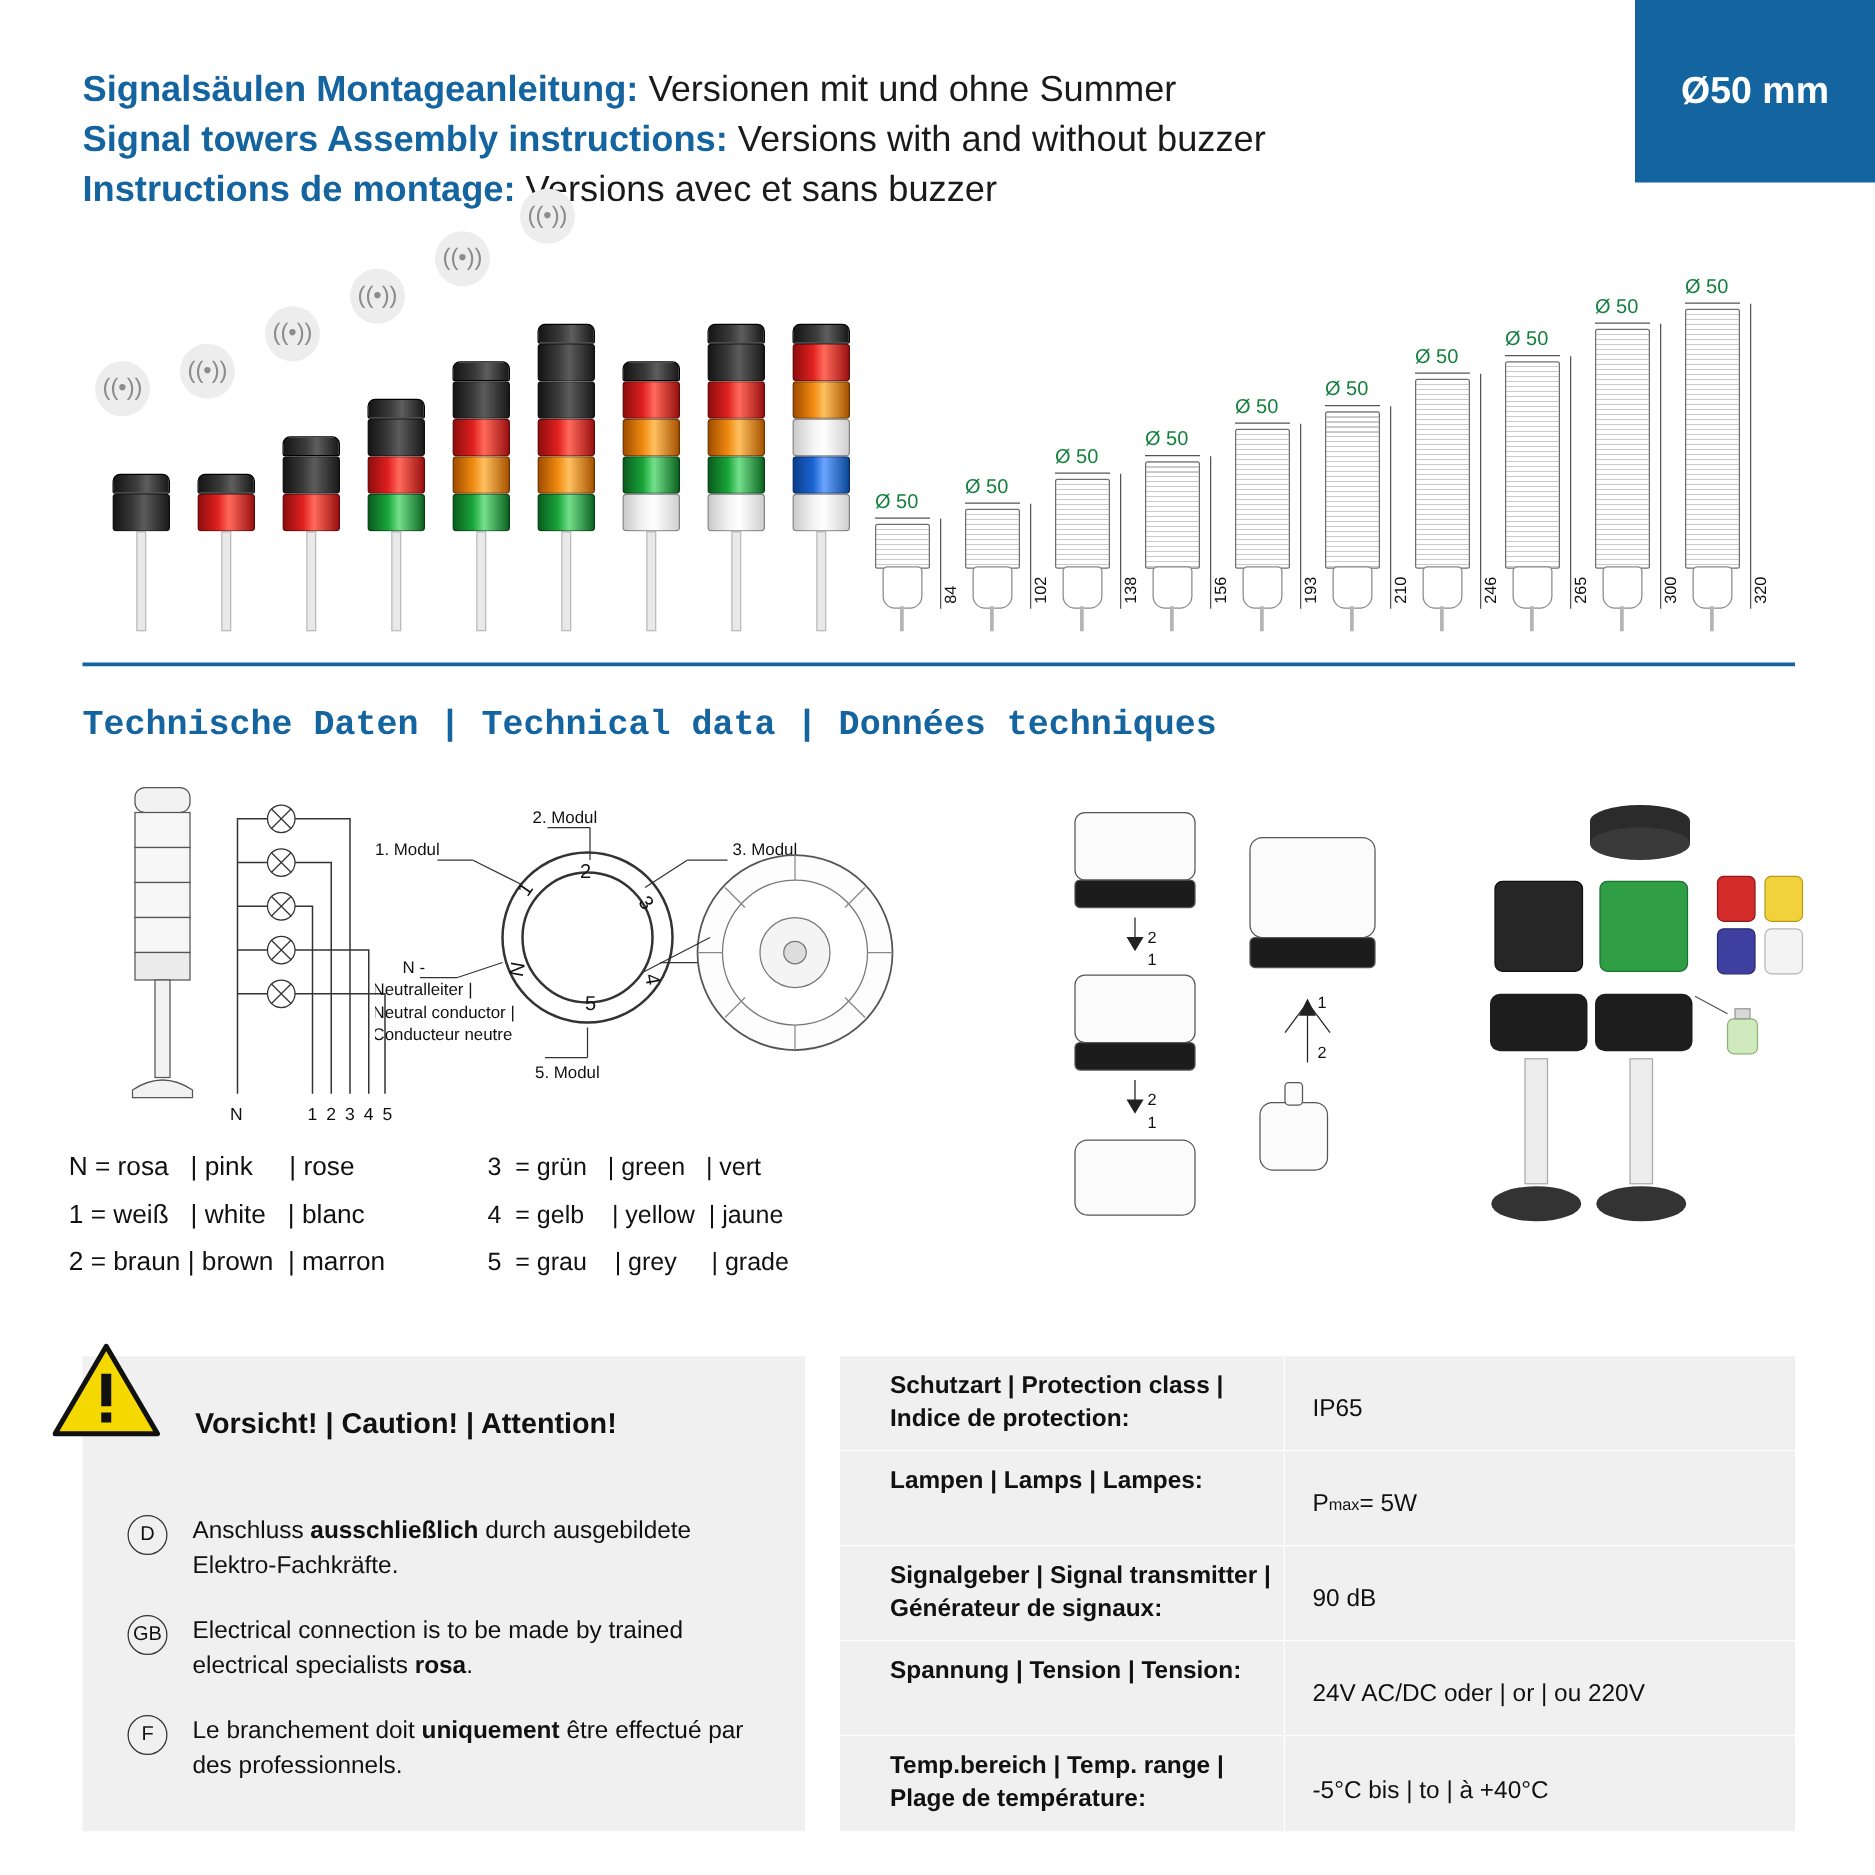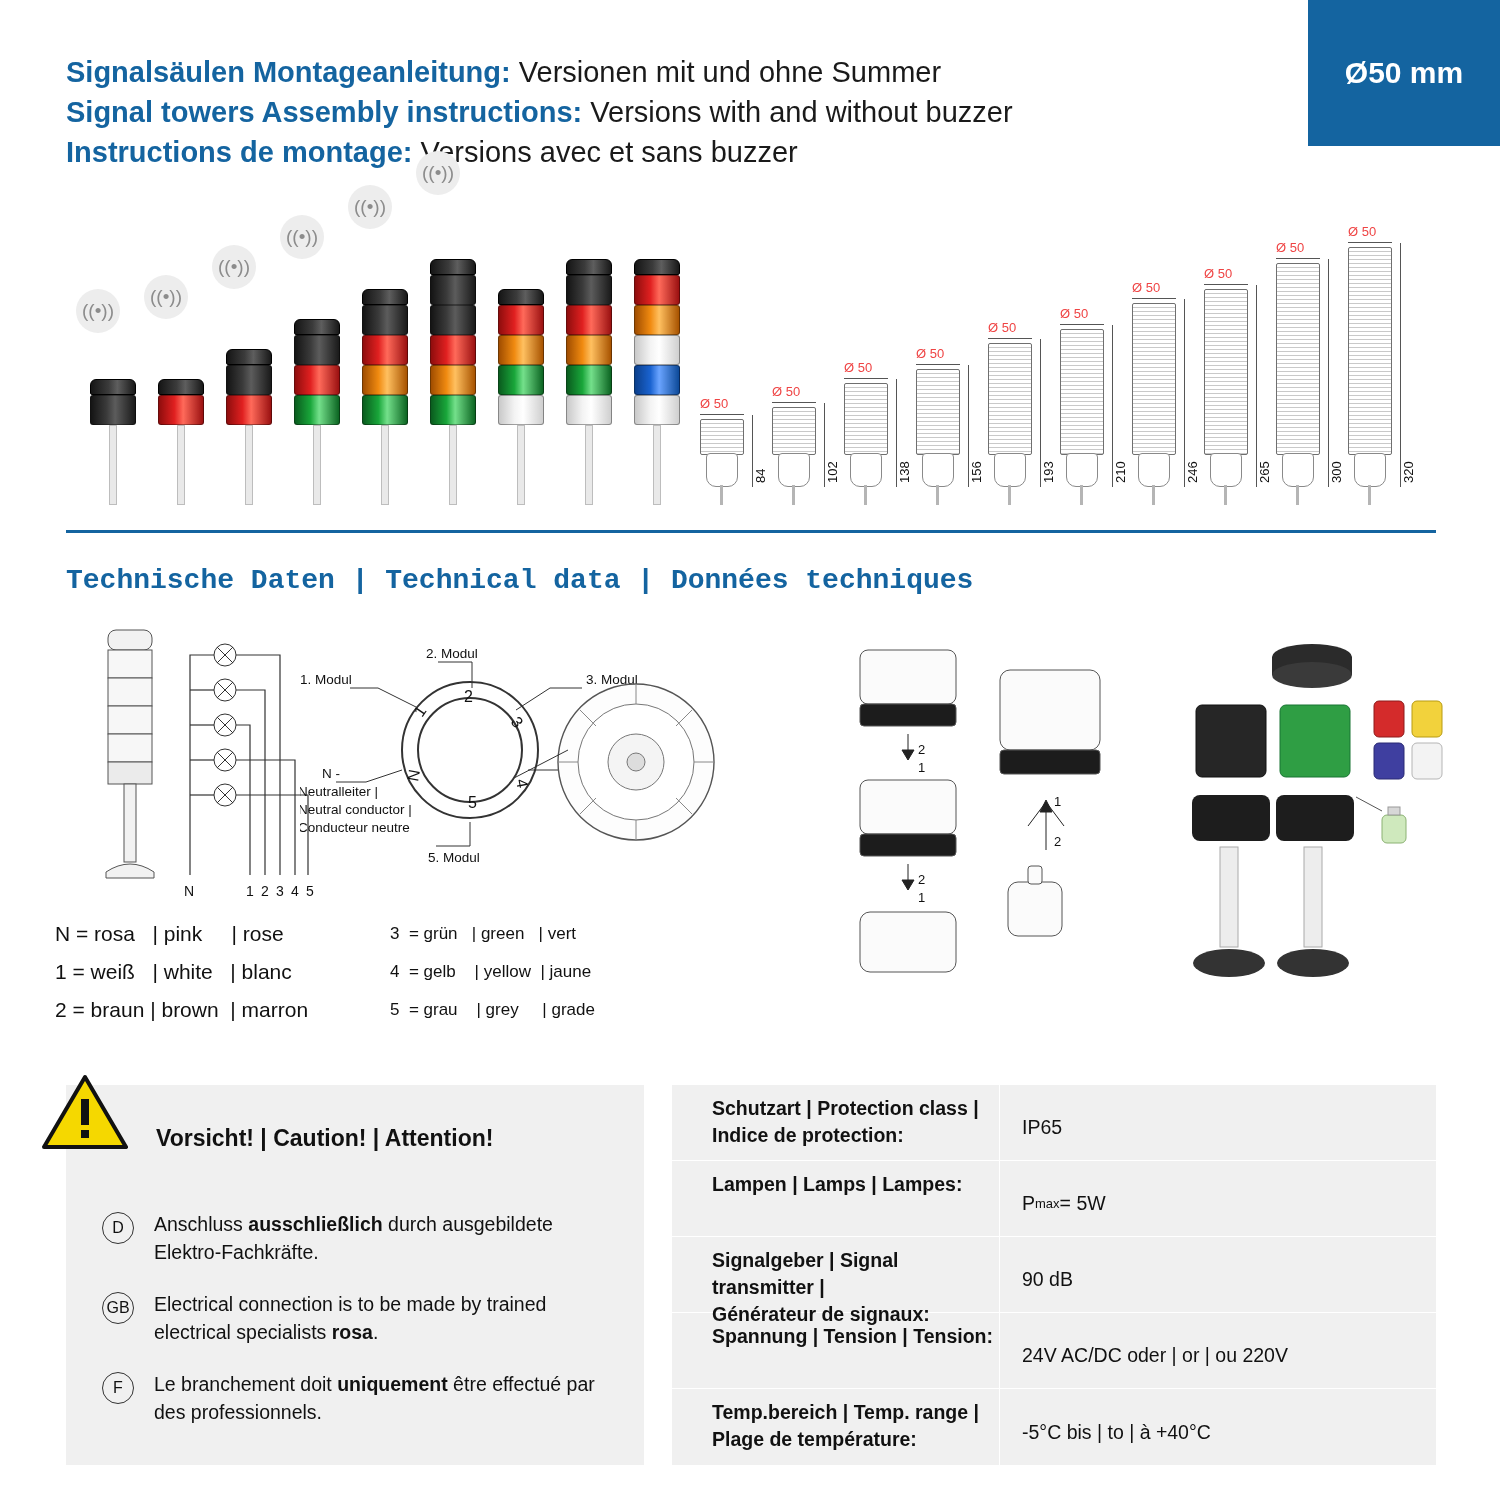--- a/index.html
+++ b/index.html
@@ -47,46 +47,46 @@
   .buzz { position:absolute; width:44px; height:44px; border-radius:50%; background:#ededed; display:flex; align-items:center; justify-content:center; color:#8c8c8c; font-size:19px; }
 
   
   .dims { position:absolute; left:690px; top:215px; width:750px; height:290px; }
   .dimitem { position:absolute; bottom:0; }
   .dimitem .body { position:absolute; bottom:50px; left:0; width:44px; background:repeating-linear-gradient(to bottom,#ffffff 0 3px,#c9c9c9 3px 4px); border:1px solid #6f6f6f; border-radius:2px; }
   .dimitem .bulb { position:absolute; bottom:18px; left:6px; width:32px; height:34px; border:1px solid #8a8a8a; border-radius:4px 4px 10px 10px; background:#fff; }
   .dimitem .wire { position:absolute; bottom:0; left:20px; width:3px; height:20px; background:#b5b5b5; }
   .dimitem .dimline { position:absolute; width:1px; background:#555; }
   .dimitem .dimtxt { position:absolute; font-size:13px; color:#111; transform:rotate(-90deg); transform-origin:left bottom; white-space:nowrap; }
-  .dimitem .dia { position:absolute; font-size:13px; color:#ef4444; white-space:nowrap; }
+  .dimitem .dia { position:absolute; font-size:16px; color:#15803d; white-space:nowrap; }
   .dimitem .diabar { position:absolute; height:1px; background:#555; }
 
   .legend { position:absolute; left:55px; top:915px; font-size:21px; line-height:38px; color:#111; white-space:pre; }
-  .legend2 { position:absolute; left:390px; top:915px; font-size:17px; line-height:38px; color:#111; white-space:pre; }
+  .legend2 { position:absolute; left:390px; top:915px; font-size:20px; line-height:38px; color:#111; white-space:pre; }
 
   
   .caution {
     position:absolute; left:66px; top:1085px; width:578px; height:380px;
     background:#f0f0f0;
   }
   .caution h3 { margin:0; position:absolute; left:90px; top:40px; font-size:23px; font-weight:bold; color:#111; white-space:nowrap;}
   .warnsign { position:absolute; left:42px; top:1073px; width:86px; height:78px; }
   .citem { position:absolute; left:36px; font-size:19.5px; line-height:28px; color:#111; }
   .citem .circ {
     position:absolute; left:0; top:2px; width:32px; height:32px; border:1.6px solid #333;
     border-radius:50%; display:flex; align-items:center; justify-content:center; font-size:16px;
   }
   .citem .txt { margin-left:52px; display:block; width:470px; }
   .citem b { font-weight:bold; }
 
   
   .spec { position:absolute; left:672px; top:1085px; width:764px; height:380px; background:#f0f0f0; }
   .spec .row { display:flex; height:76px; border-bottom:1.5px solid #ffffff; }
   .spec .row:last-child { border-bottom:none; }
-  .spec .k { width:328px; padding:10px 0 0 40px; font-size:19.5px; font-weight:bold; line-height:27px; border-right:1.5px solid #ffffff; }
+  .spec .k { width:356px; padding:10px 0 0 40px; font-size:19.5px; font-weight:bold; line-height:27px; border-right:1.5px solid #ffffff; }
   .spec .v { flex:1; padding:10px 0 0 22px; font-size:19.5px; line-height:27px; display:flex; align-items:center; }
   .spec .v sub { font-size:13px; }
   .dgm { position:absolute; }
 </style>
 </head>
 <body>
 
 <div class="badge">
   <span>Ø50 mm</span>
 </div>

